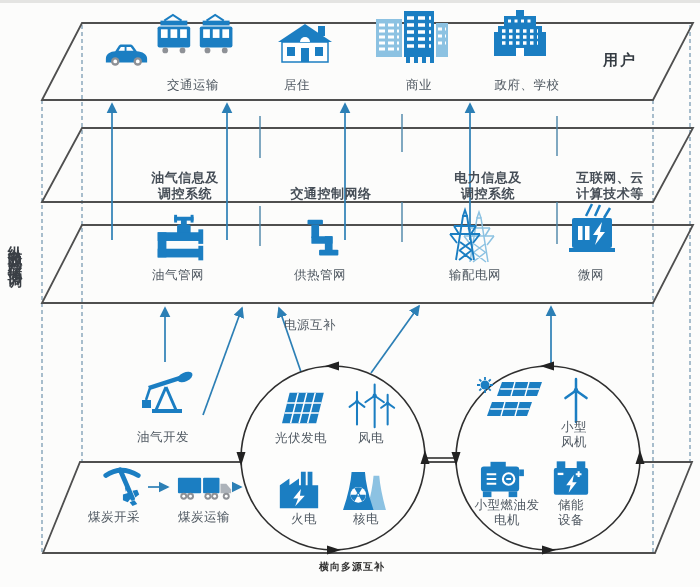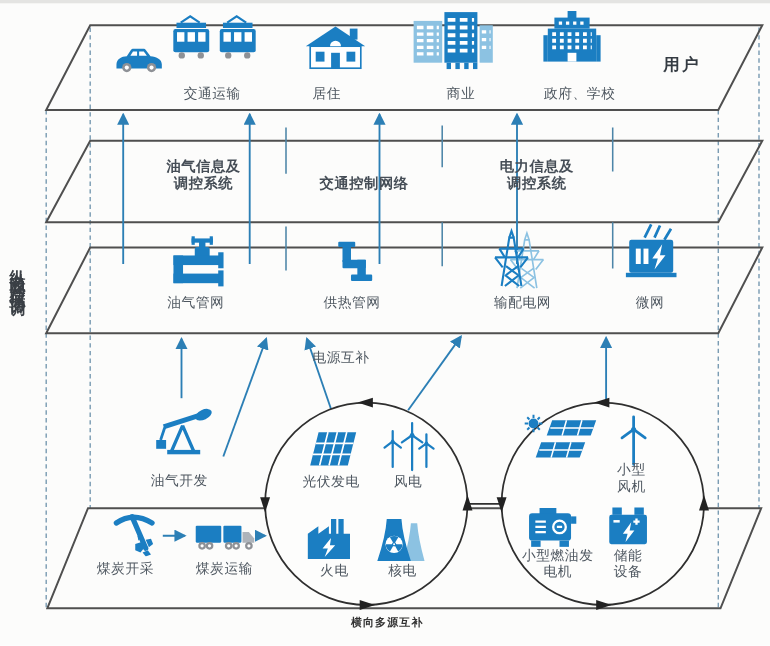--- a/index.html
+++ b/index.html
@@ -2,21 +2,21 @@
 <html><head>
 <meta charset="utf-8">
 <style>
   html,body{margin:0;padding:0;background:#fff;}
   .canvas{position:relative;width:700px;height:587px;background:#fcfcfb;overflow:hidden;
           font-family:"Liberation Sans",sans-serif;}
   .topstrip{position:absolute;left:0;top:0;width:100%;height:3px;background:#e4e4e2;}
   svg.underlay{position:absolute;left:0;top:0;}
   .lbl{position:absolute;transform:translateX(-50%);text-align:center;font-size:12.5px;
        line-height:1.22;color:#4e5760;letter-spacing:.5px;white-space:pre-line;}
-  .lbl.info{font-weight:bold;font-size:13px;color:#454d56;}
+  .lbl.info{font-weight:bold;font-size:13px;color:#454d56;margin-top:27px;}
   .lbl.users{font-weight:bold;font-size:15px;color:#343b42;letter-spacing:2px;}
   .lbl.axis{font-weight:bold;font-size:10px;color:#333;letter-spacing:1px;}
   .vert{position:absolute;left:5px;top:233px;writing-mode:vertical-rl;text-orientation:upright;
         font-weight:bold;font-size:14.5px;color:#3a3f45;letter-spacing:4px;}
   .ic{position:absolute;}
   .ic svg{display:block;width:100%;height:100%;}
 </style>
 </head>
 <body>
 
@@ -343,20 +343,22 @@
   <div class="lbl" style="left:297px;top:78px">居住</div>
   <div class="lbl" style="left:419px;top:78px">商业</div>
   <div class="lbl" style="left:527px;top:78px">政府、学校</div>
   <div class="lbl users" style="left:620px;top:51px">用户</div>
 
   <div class="lbl info" style="left:185px;top:143px">油气信息及
 调控系统</div>
   <div class="lbl info" style="left:331px;top:159px">交通控制网络</div>
   <div class="lbl info" style="left:488px;top:143px">电力信息及
 调控系统</div>
+  <div class="lbl info" style="left:610px;top:143px">互联网、云
+计算技术等</div>
 
   <div class="lbl" style="left:178px;top:268px">油气管网</div>
   <div class="lbl" style="left:320px;top:268px">供热管网</div>
   <div class="lbl" style="left:475px;top:268px">输配电网</div>
   <div class="lbl" style="left:591px;top:268px">微网</div>
 
   <div class="lbl" style="left:310px;top:318px">电源互补</div>
 
   <div class="lbl" style="left:163px;top:430px">油气开发</div>
   <div class="lbl" style="left:114px;top:510px">煤炭开采</div>

